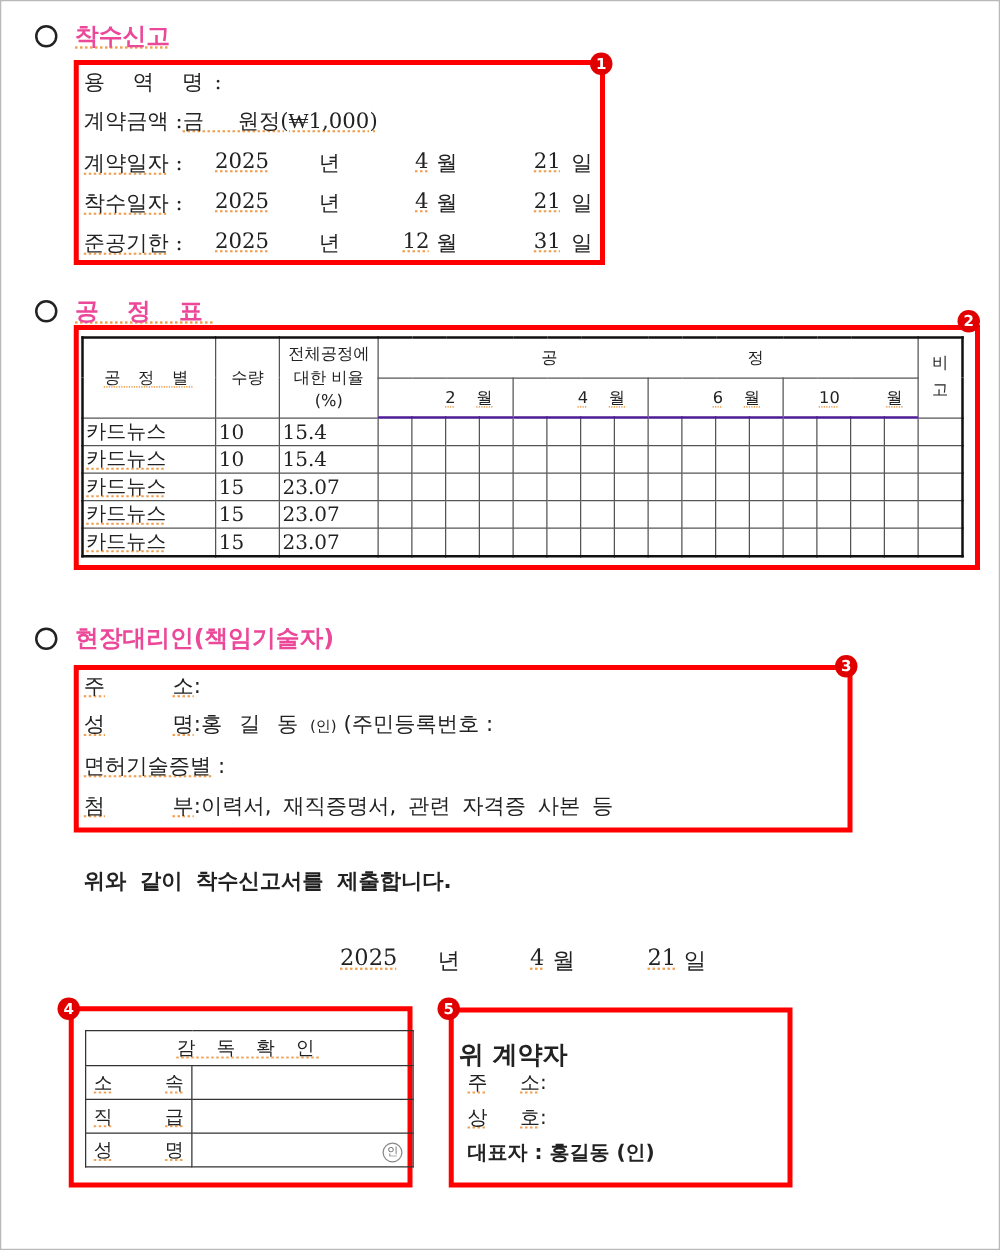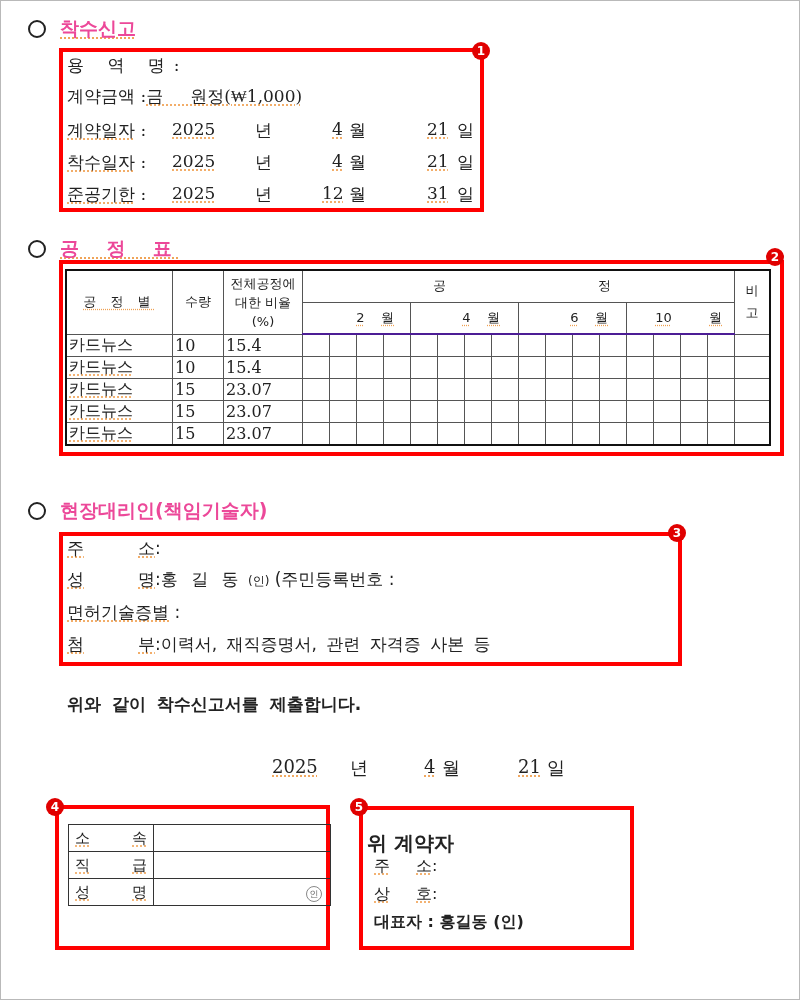--- a/index.html
+++ b/index.html
@@ -28,21 +28,21 @@
     position:absolute; border:4px solid #ff0000; box-sizing:border-box;
   }
   .badge {
     position:absolute; width:18px; height:18px; border-radius:50%; background:#e00000;
     color:#fff; font-family:"DejaVu Sans","Liberation Sans",sans-serif; font-weight:bold;
     font-size:12px; line-height:18px; text-align:center;
   }
   .line {
     position:absolute; font-size:17px; white-space:nowrap; color:#222;
   }
-  .lbl { display:inline-block; }
+  .lbl { display:inline-block;font-family:Liberation Serif, serif; }
   
   table.sched {
     position:absolute; left:65px; top:269px; border-collapse:collapse;
     border:2px solid #111; font-size:15px;
   }
   table.sched td { border:1px solid #555; padding:0; height:20px; }
   table.sched .hdr { text-align:center; font-family:"DejaVu Sans","Liberation Sans",sans-serif; font-size:13px; }
   table.sched .data { font-size:16px; padding-left:2px; white-space:nowrap; }
   table.sched tr.hrow-bottom td { border-bottom:2px solid #4c1d95; }
   
@@ -97,21 +97,21 @@
 <div class="line" style="left:67px; top:183px;">
   <span class="spell">준공기한</span> <span>:</span>
   <span class="abs spell" style="left:105px; top:0;">2025</span>
   <span class="abs" style="left:188px; top:0;">년</span>
   <span class="abs spell" style="left:255px; top:0;">12</span>
   <span class="abs" style="left:282px; top:0;">월</span>
   <span class="abs spell" style="left:360px; top:0;">31</span>
   <span class="abs" style="left:390px; top:0;">일</span>
 </div>
 
-<div class="sec-head" style="top:236px;font-family:Liberation Mono, monospace;">
+<div class="sec-head" style="top:236px;">
   <span class="circle"></span>
   <span class="spell" style="letter-spacing:8px;">공 정 표</span>
 </div>
 <div class="redbox" style="left:59px; top:260px; width:725px; height:196px;"></div>
 <div class="badge" style="left:766px; top:248px;">2</div>
 
 <table class="sched">
   <tbody>
       <tr style="height:32px;">
     <td class="hdr" rowspan="2" style="width:105px;"><span class="spell" style="letter-spacing:5px;">공 정 별</span></td>
@@ -287,20 +287,23 @@
   <span class="abs spell" style="left:152px; top:0;">4</span>
   <span class="abs" style="left:170px; top:0;">월</span>
   <span class="abs spell" style="left:246px; top:0;">21</span>
   <span class="abs" style="left:275px; top:0;">일</span>
 </div>
 
 <div class="redbox" style="left:55px; top:805px; width:275px; height:145px;"></div>
 <div class="badge" style="left:46px; top:798px;">4</div>
 <table class="sup">
   <tbody>
+      <tr>
+    <td colspan="2" class="sup-title" style="width:248px; height:27px;"><span class="spell">감 독 확 인</span></td>
+  </tr>
   <tr>
     <td class="sup-label">
           <span class="spell">
             <span>소</span>
             <span>속</span>
           </span>
         </td>
     <td style="width:176px;"></td>
   </tr>
   <tr>

